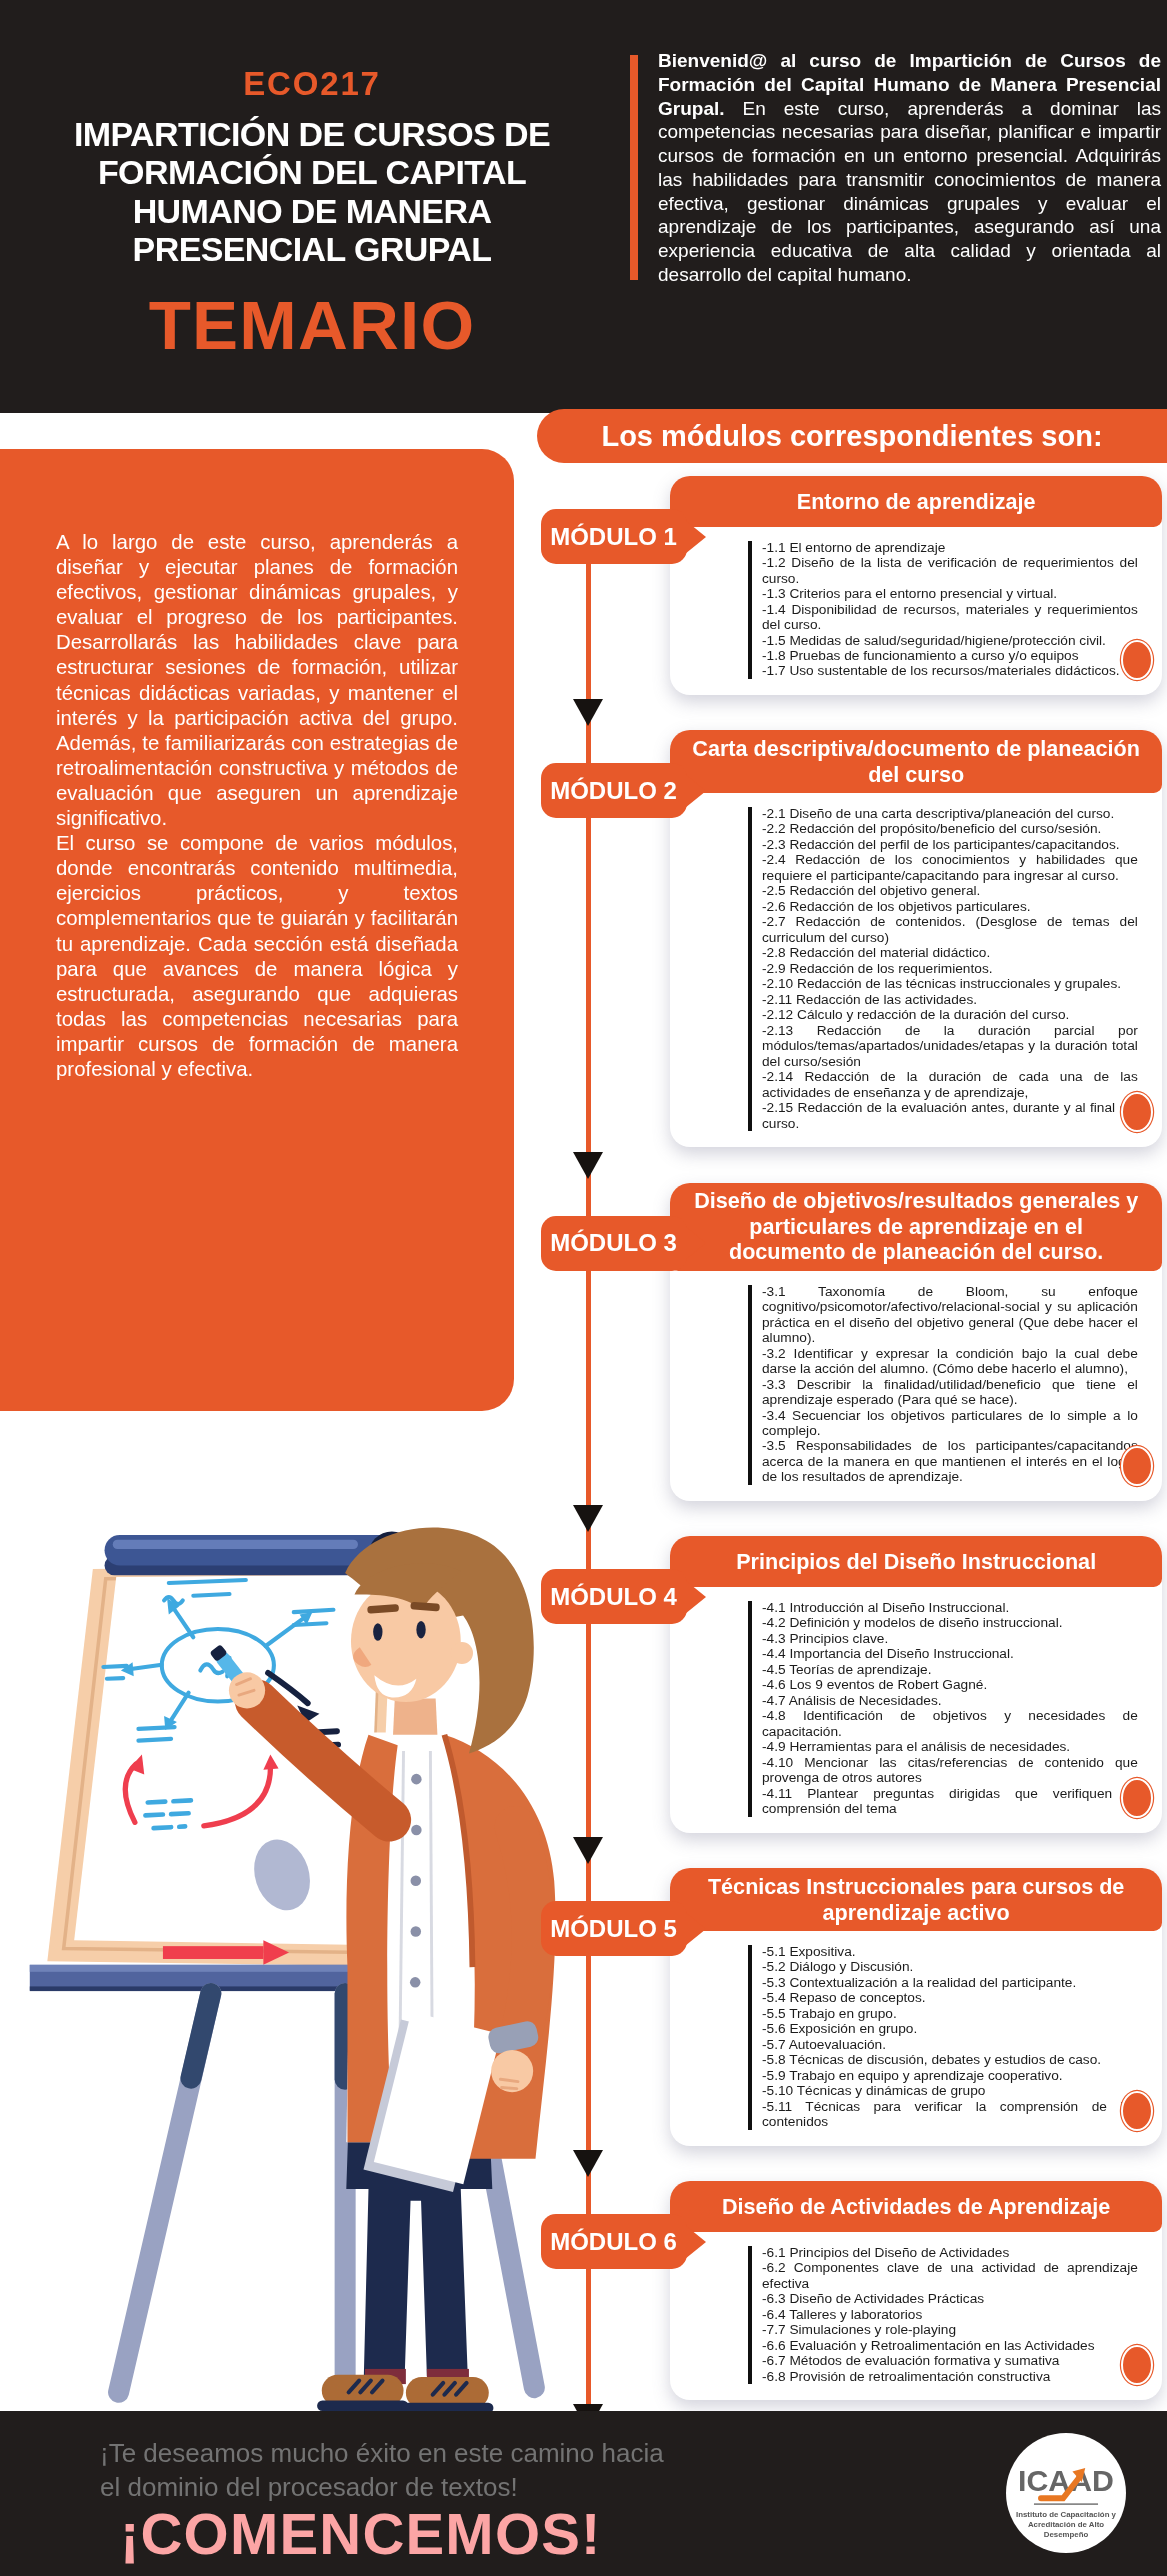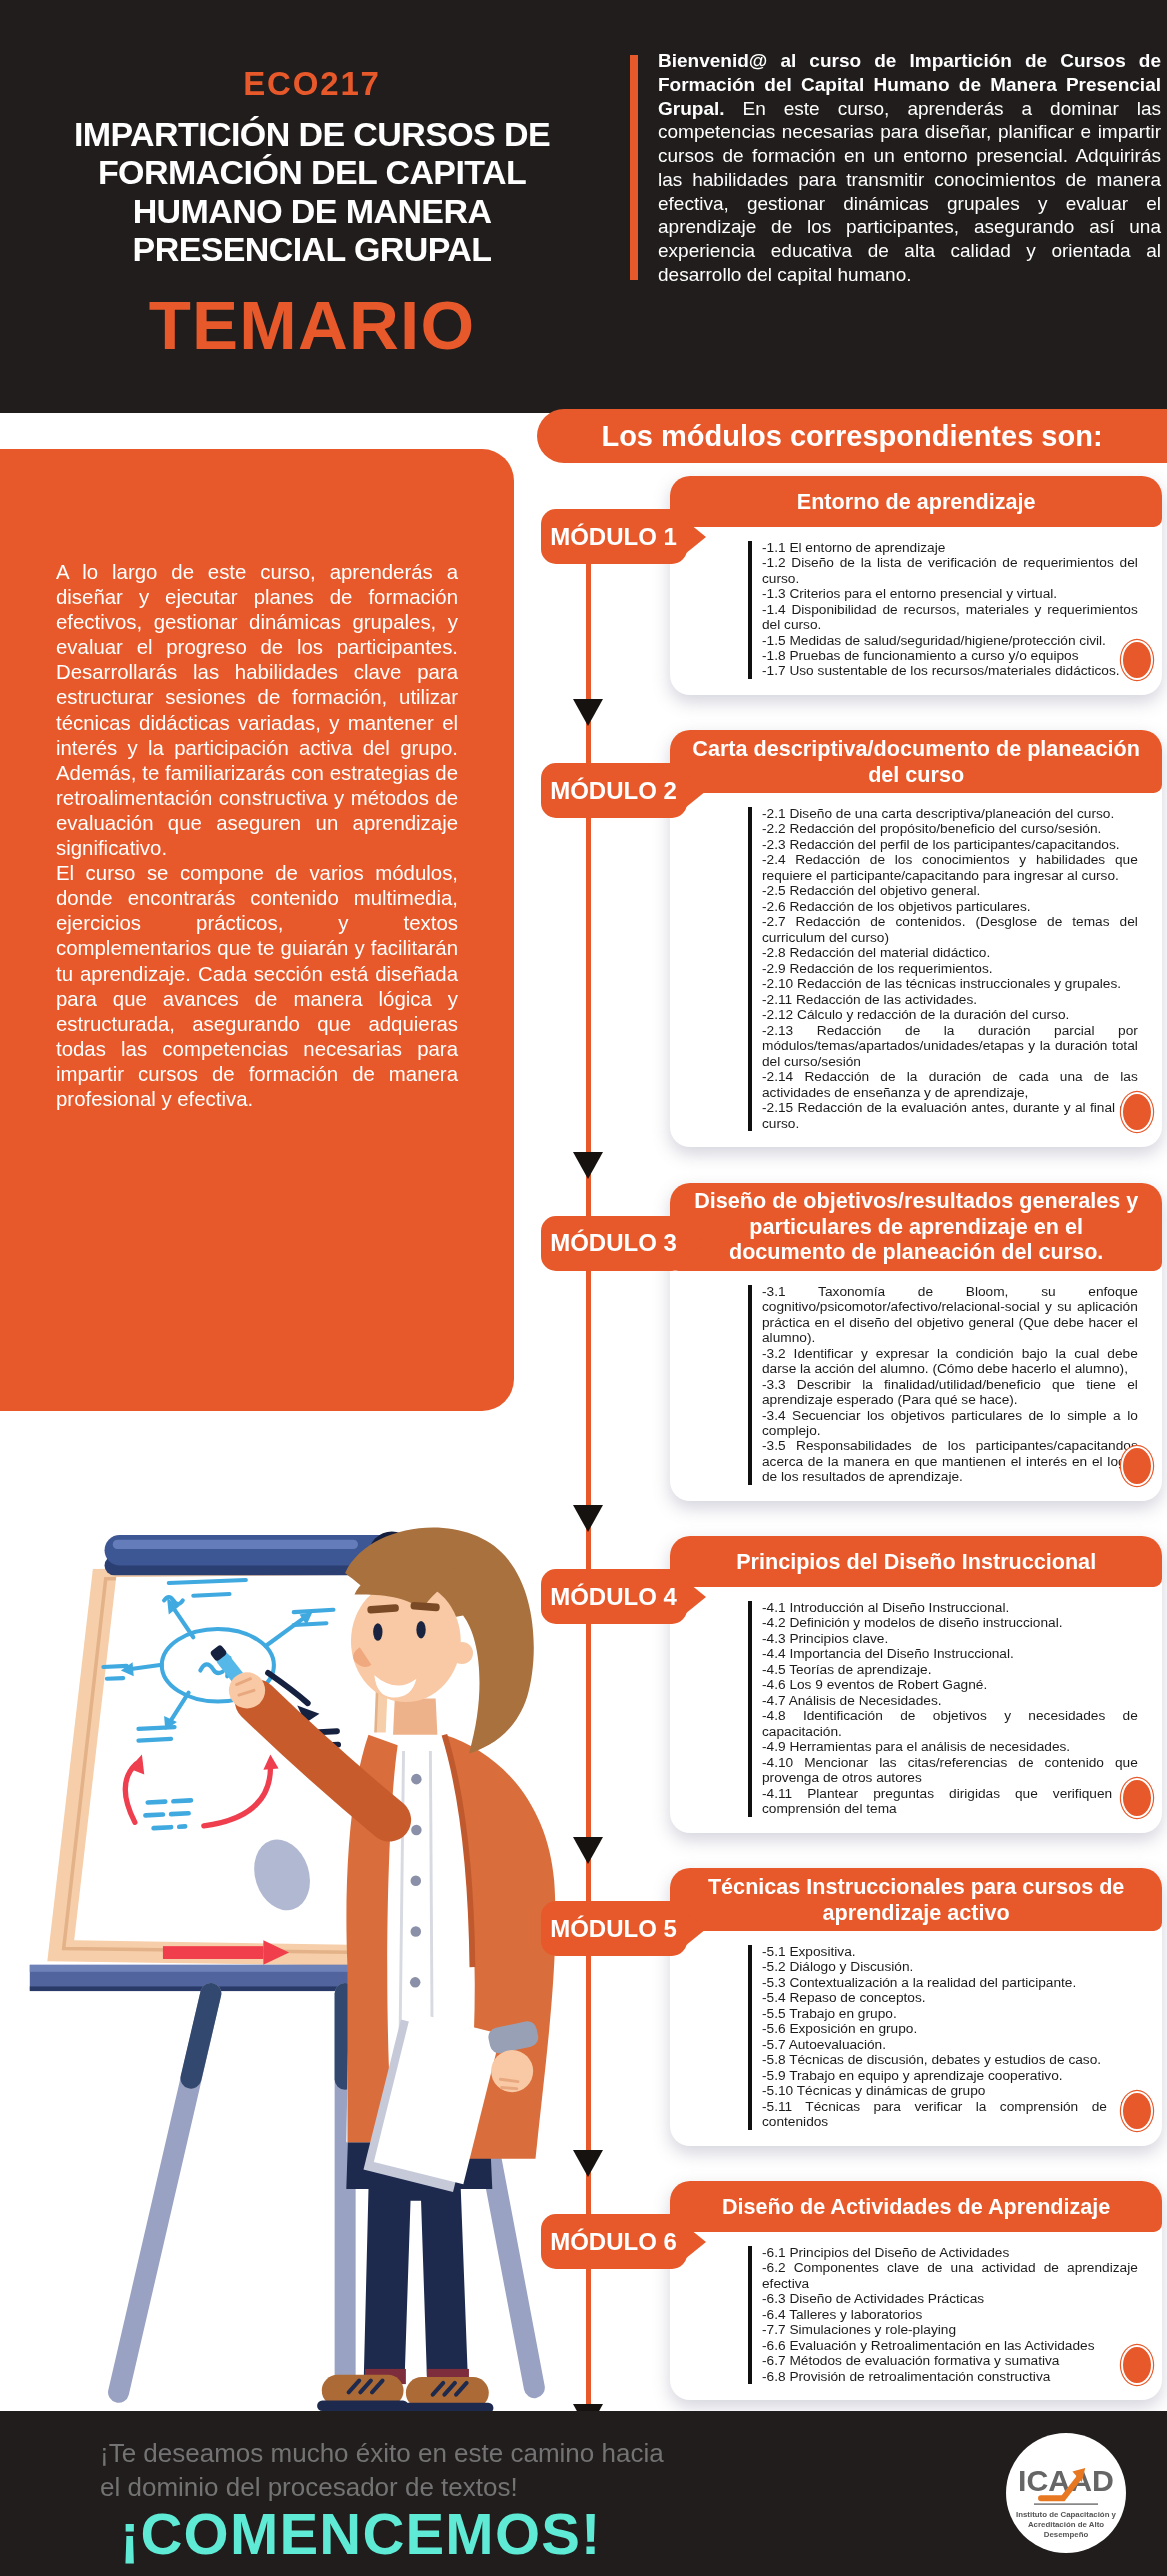--- a/index.html
+++ b/index.html
@@ -11,21 +11,21 @@
   .header{position:absolute;left:0;top:0;width:1167px;height:413px;background:#211d1c;}
   .title-block{position:absolute;left:26px;top:65px;width:572px;text-align:center;color:#fff;}
   .course-code{color:#e7592a;font-size:33px;font-weight:800;letter-spacing:1.8px;}
   .course-title{font-size:34px;line-height:1.13;font-weight:700;margin-top:11.7px;letter-spacing:-0.6px;}
   .temario{color:#e7592a;font-size:69px;font-weight:800;margin-top:18px;letter-spacing:1.2px;}
   .welcome-bar{position:absolute;left:630px;top:55px;width:7.6px;height:225px;background:#e7592a;}
   .welcome{position:absolute;left:658px;top:49px;width:503px;color:#fff;font-size:19px;line-height:1.25;text-align:justify;}
   .welcome b{font-weight:700;}
   
   .left-box{position:absolute;left:0;top:449px;width:514px;height:962px;background:#e7592a;border-radius:0 32px 32px 0;color:#fff;}
-  .left-box-inner{padding:111px 56px 0 56px;font-size:20.4px;line-height:1.23;text-align:justify;}
+  .left-box-inner{padding:81px 56px 0 56px;font-size:20.4px;line-height:1.23;text-align:justify;}
   .left-box-inner .p2{}
   
   .illustration{position:absolute;left:17.5px;top:1500px;width:555px;height:946px;}
   
   .right-col{position:absolute;left:537px;top:409px;width:630px;}
   .modules-band{height:54px;background:#e7592a;border-radius:27px 0 0 27px;display:flex;align-items:center;justify-content:center;color:#fff;font-size:29px;font-weight:700;}
   .modules{position:relative;margin-top:13px;}
   .modules::before{content:"";position:absolute;left:49px;top:61px;bottom:73px;width:5.3px;background:#e7592a;}
   .module-row{position:relative;z-index:1;}
   .badge{position:absolute;left:3.5px;top:33px;width:146px;height:55px;background:#e7592a;border-radius:15px;color:#fff;
@@ -37,21 +37,21 @@
   .card-header{background:#e7592a;border-radius:20px 20px 8.2px 8.2px;min-height:39px;padding:5.8px 20px;
          display:flex;align-items:center;justify-content:center;text-align:center;color:#fff;font-weight:700;font-size:21.6px;line-height:1.18;}
   .card-body{position:relative;padding:13px 24.5px 16.3px 92px;}
   .card-body::before{content:"";position:absolute;left:78px;top:14px;bottom:16.3px;width:4.1px;background:#101010;}
   .item{font-size:13.7px;line-height:1.13;color:#1c1c1c;text-align:justify;}
   .dot{position:absolute;right:9.3px;bottom:15px;width:28px;height:36px;border-radius:50%;background:#e7592a;border:2.3px solid #fff;box-shadow:0 0 0 1.2px #e7592a;}
   .timeline-arrow{width:0;height:0;border-left:15.8px solid transparent;border-right:15.8px solid transparent;border-top:27px solid #161210;margin:4.1px 0 4.1px 36px;position:relative;z-index:1;}
   
   .footer{position:absolute;left:0;top:2411px;width:1167px;height:165px;background:#211d1c;z-index:5;}
   .footer-msg{position:absolute;left:100px;top:24.5px;color:#737373;font-size:26px;line-height:1.32;}
-  .cta{position:absolute;left:120px;top:89px;color:#5eead4;font-size:58px;font-weight:800;letter-spacing:1.2px;}
+  .cta{position:absolute;left:120px;top:89px;color:#fca5a5;font-size:58px;font-weight:800;letter-spacing:1.2px;}
   .logo{position:absolute;right:41px;top:22px;width:120px;height:120px;}
 </style>
 </head>
 <body>
 
 <div class="header">
   <div class="title-block">
     <div class="course-code">ECO217</div>
     <div class="course-title">IMPARTICIÓN DE CURSOS DE FORMACIÓN DEL CAPITAL HUMANO DE MANERA PRESENCIAL GRUPAL</div>
     <div class="temario">TEMARIO</div>

